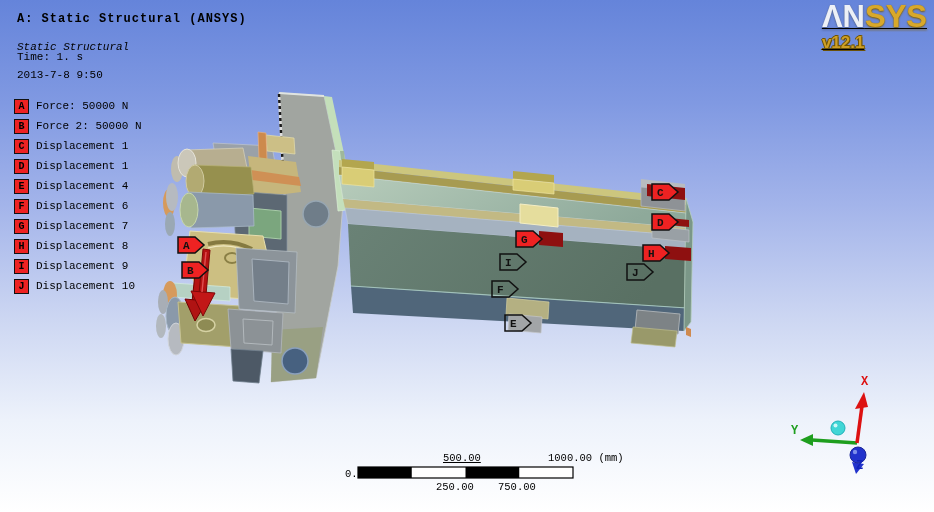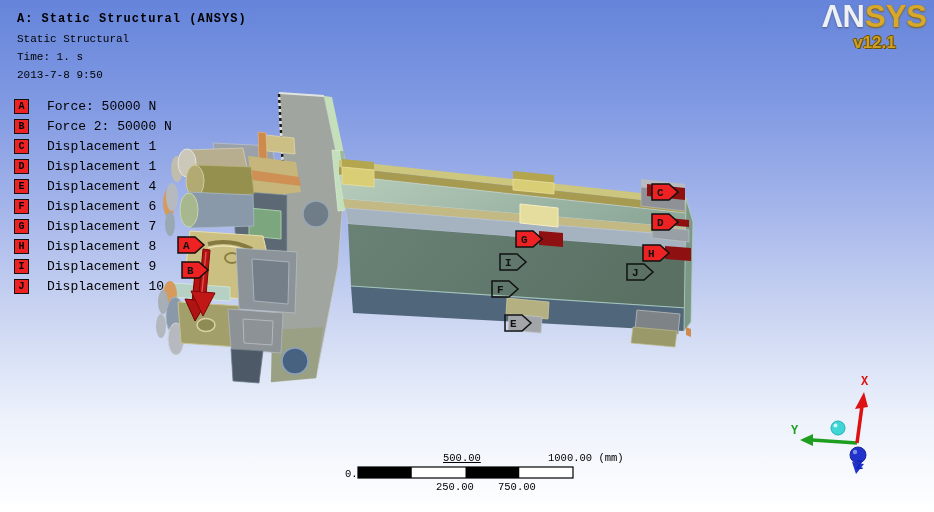--- a/index.html
+++ b/index.html
@@ -12,23 +12,23 @@
   .abs{position:absolute;}
   .txt{color:#000;font-size:11px;white-space:pre;line-height:14px;}
   .hdr1{font-weight:bold;letter-spacing:1px;font-size:12px;}
   #legend{position:absolute;left:14px;top:96px;}
   .lrow{display:flex;align-items:center;height:20px;}
   .lbox{
     width:15px;height:15px;background:#ee2222;border:1.6px solid #111;
     color:#000;font-weight:bold;font-size:10px;display:flex;align-items:center;justify-content:center;
     box-sizing:border-box;flex:0 0 auto;
   }
-  .ltext{margin-left:18px;font-size:13px;color:#000;white-space:pre;}
-  #logo{position:absolute;top:2px;right:7px;text-align:center;line-height:30px;
-    font-family:"Liberation Sans","DejaVu Sans",sans-serif;font-weight:bold;}
+  .ltext{margin-left:7px;font-size:11px;color:#000;white-space:pre;}
+  #logo{position:absolute;top:2px;right:7px;text-align:left;line-height:30px;
+    font-family:"Liberation Sans","DejaVu Sans",sans-serif;font-weight:bold;text-decoration:underline;}
   #logo .an{font-size:31px;color:#edf0f7;letter-spacing:0px;
     text-shadow:0 1px 2px #4a5a85,0 0 1px #7a88aa;}
   #logo .sys{font-size:31px;color:#d8a82b;letter-spacing:0px;
     text-shadow:0 1px 2px #7a5c08,0 0 1px #a8841a;}
   #logo .ver{display:block;font-size:17px;color:#d4a califa22;line-height:16px;margin-top:-2px;
     color:#cf9f24;text-shadow:1px 1px 0 #6b5108,-1px 0 0 #6b5108,0 -1px 0 #6b5108,1px -1px 0 #8a6a10;}
   .scl{font-size:10.5px;color:#000;white-space:pre;}
   .axlbl{font-weight:bold;font-size:12px;}
   svg text{font-family:"Liberation Mono","DejaVu Sans Mono",monospace;}
 </style>
@@ -210,21 +210,21 @@
     <polygon points="855,409 868,407 864,392" fill="#dd1111"></polygon>
     <polygon points="852,462 864,464 856,474" fill="#2233cc"></polygon>
     <circle cx="858" cy="455" r="8" stroke="#1a2699" stroke-width="1" fill="#2233cc"></circle>
     <circle cx="855" cy="452" r="2.2" fill="#8899ee" opacity="0.9"></circle>
     <circle cx="838" cy="428" r="7" fill="#40d6d6" stroke="#20b0b8" stroke-width="1"></circle>
     <circle cx="835.5" cy="425.5" r="2" fill="#d0f8f8"></circle>
   </g>
 </svg>
 
 <div class="abs txt hdr1" style="left:17px;top:12px;text-align:right;">A: Static Structural (ANSYS)</div>
-<div class="abs txt" style="left:17px;top:32px;">Static Structural</div>
+<div class="abs txt" style="left:17px;top:40px;font-style:italic;">Static Structural</div>
 <div class="abs txt" style="left:17px;top:50px;">Time: 1. s</div>
 <div class="abs txt" style="left:17px;top:68px;">2013-7-8 9:50</div>
 
 <div id="logo">
   <span class="an">ΛN</span><span class="sys">SYS</span>
   <span class="ver">v12.1</span>
 </div>
 
 <div id="legend">
   <div class="lrow">

